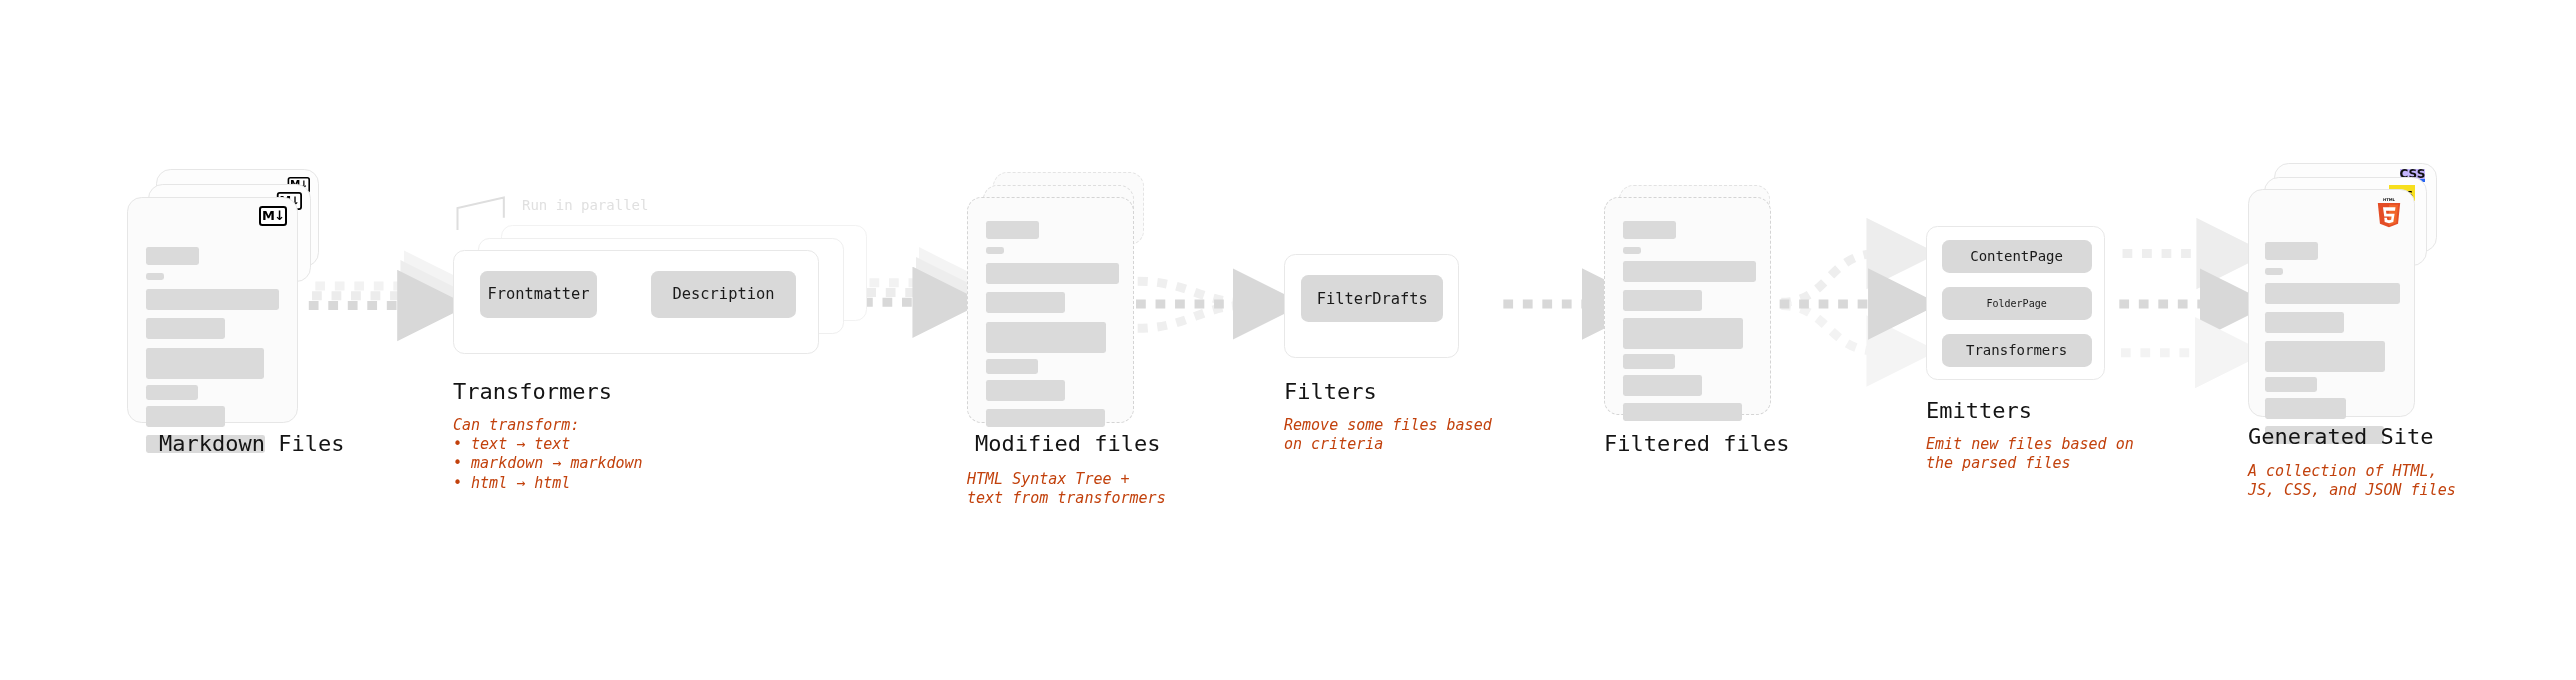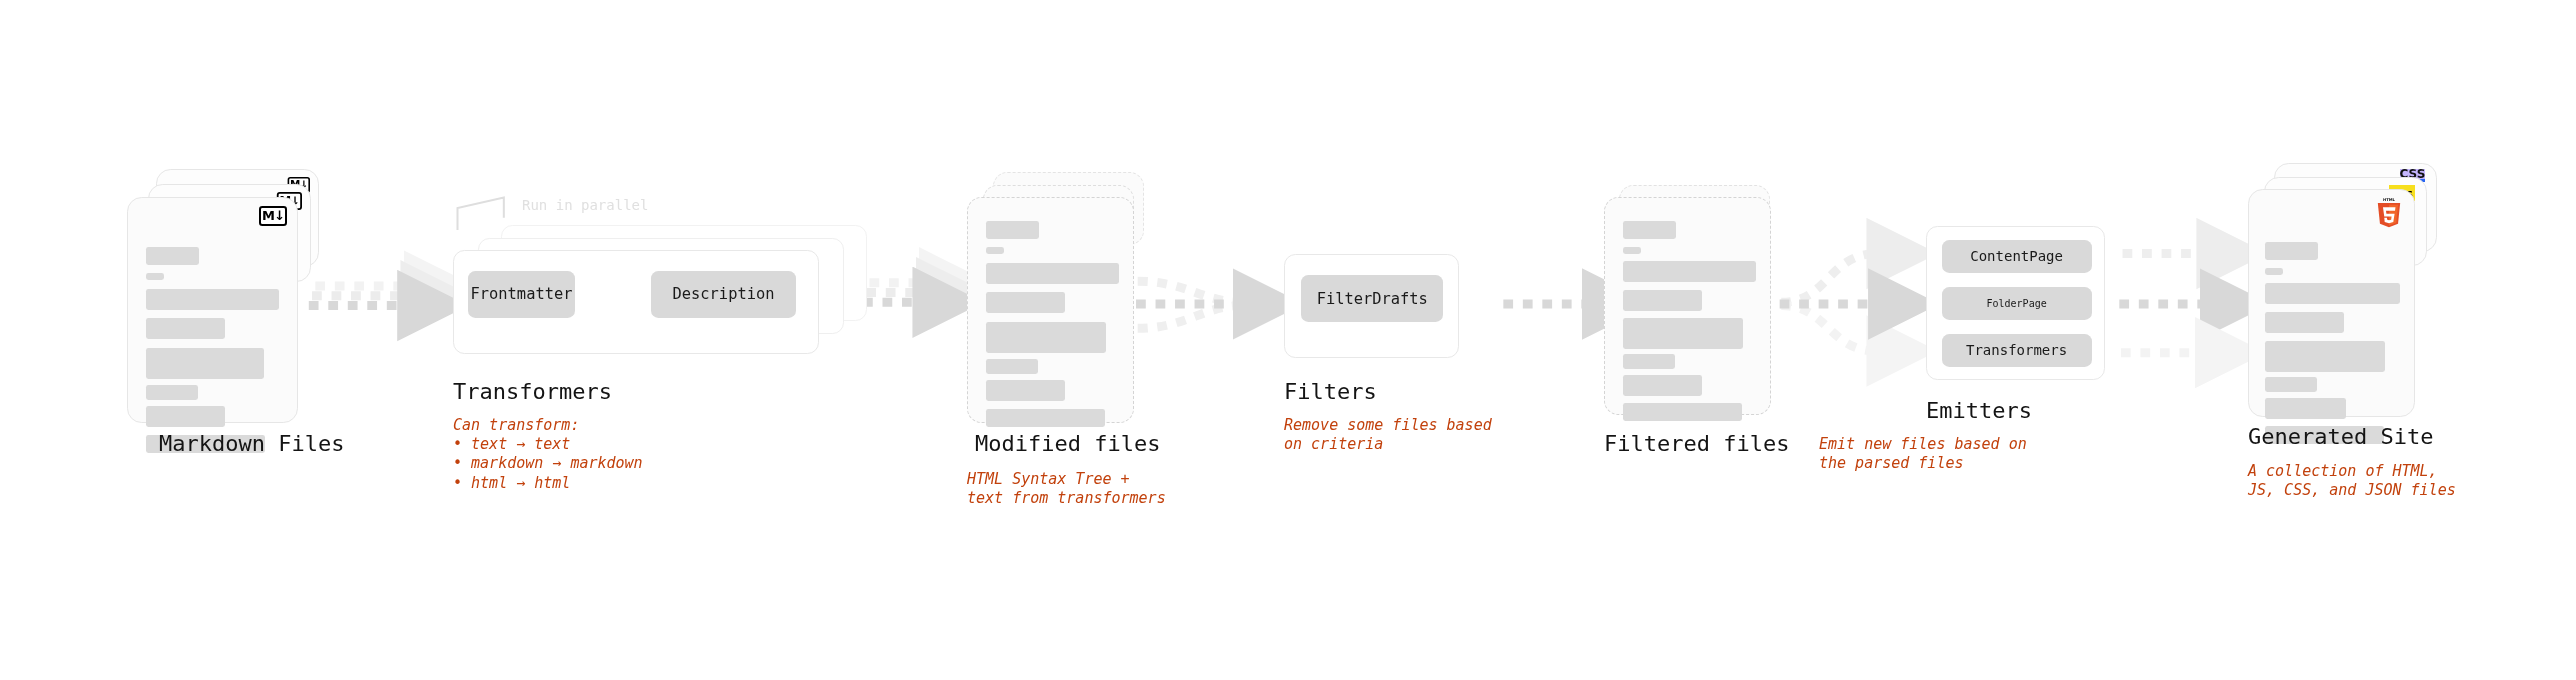--- a/index.html
+++ b/index.html
@@ -197,21 +197,21 @@
       <div class="pill faded1" style="left:163px; top:16.3px; width:106px; height:37px;"></div>
     </div>
 
     <svg class="arrowlayer" width="2576" height="681" style="pointer-events:none" viewBox="0 0 3170 838">
       <path d="M758,343 L795,343" stroke="#f0f0f0" stroke-width="4" fill="none" marker-end="url(#ahl2)"></path>
       <path d="M755,358 L792,358" stroke="#ececec" stroke-width="4" fill="none" marker-end="url(#ahl)"></path>
       <path d="M753,373 L800,373" stroke="#e2e2e2" stroke-width="4" fill="none" marker-end="url(#ah)"></path>
     </svg>
 
     <div class="plugin-box" style="left:453px; top:250px; width:366px; height:104px;">
-      <div class="pill" style="left:14px; top:19.5px; width:107px; height:47px;">Frontmatter</div>
+      <div class="pill" style="left:26px; top:19.5px; width:117px; height:47px;">Frontmatter</div>
       <div class="pill" style="left:197px; top:19.5px; width:145px; height:47px;">Description</div>
     </div>
 
     <div class="title" style="left:453px; top:379px;">Transformers</div>
     <div class="sub" style="left:453px; top:416px; width:268px;">Can transform:
   • text → text
   • markdown → markdown
   • html → html</div>
   </div>
 
@@ -257,21 +257,21 @@
     <div class="title" style="left:1604px; top:431px;">Filtered files</div>
   </div>
 
   <div class="node">
     <div class="plugin-box" style="left:1926px; top:226px; width:179px; height:154px;text-align:right;">
       <div class="pill" style="left:14.6px; top:13px; width:150px; height:32.5px; font-size:14px;">ContentPage</div>
       <div class="pill" style="left:14.6px; top:60px; width:150px; height:32.5px; font-size:10px;">FolderPage</div>
       <div class="pill" style="left:14.6px; top:107px; width:150px; height:32.5px; font-size:14px;">Transformers</div>
     </div>
     <div class="title" style="left:1926px; top:398px;">Emitters</div>
-    <div class="sub" style="left:1819px; top:435px; width:244px;">Emit new files based on
+    <div class="sub" style="left:1926px; top:435px; width:244px;">Emit new files based on
 the parsed files</div>
   </div>
 
   <div class="node">
     <div class="filecard ghost" style="left:2274px; top:163px; width:163px; height:89px;">
       <div class="css-badge" style="right:11.4px; top:4.9px;">CSS</div>
     </div>
     <div class="filecard ghost" style="left:2264px; top:177px; width:163px; height:89px;">
       <div class="js-badge" style="right:11.4px; top:6.5px;">JS</div>
     </div>

